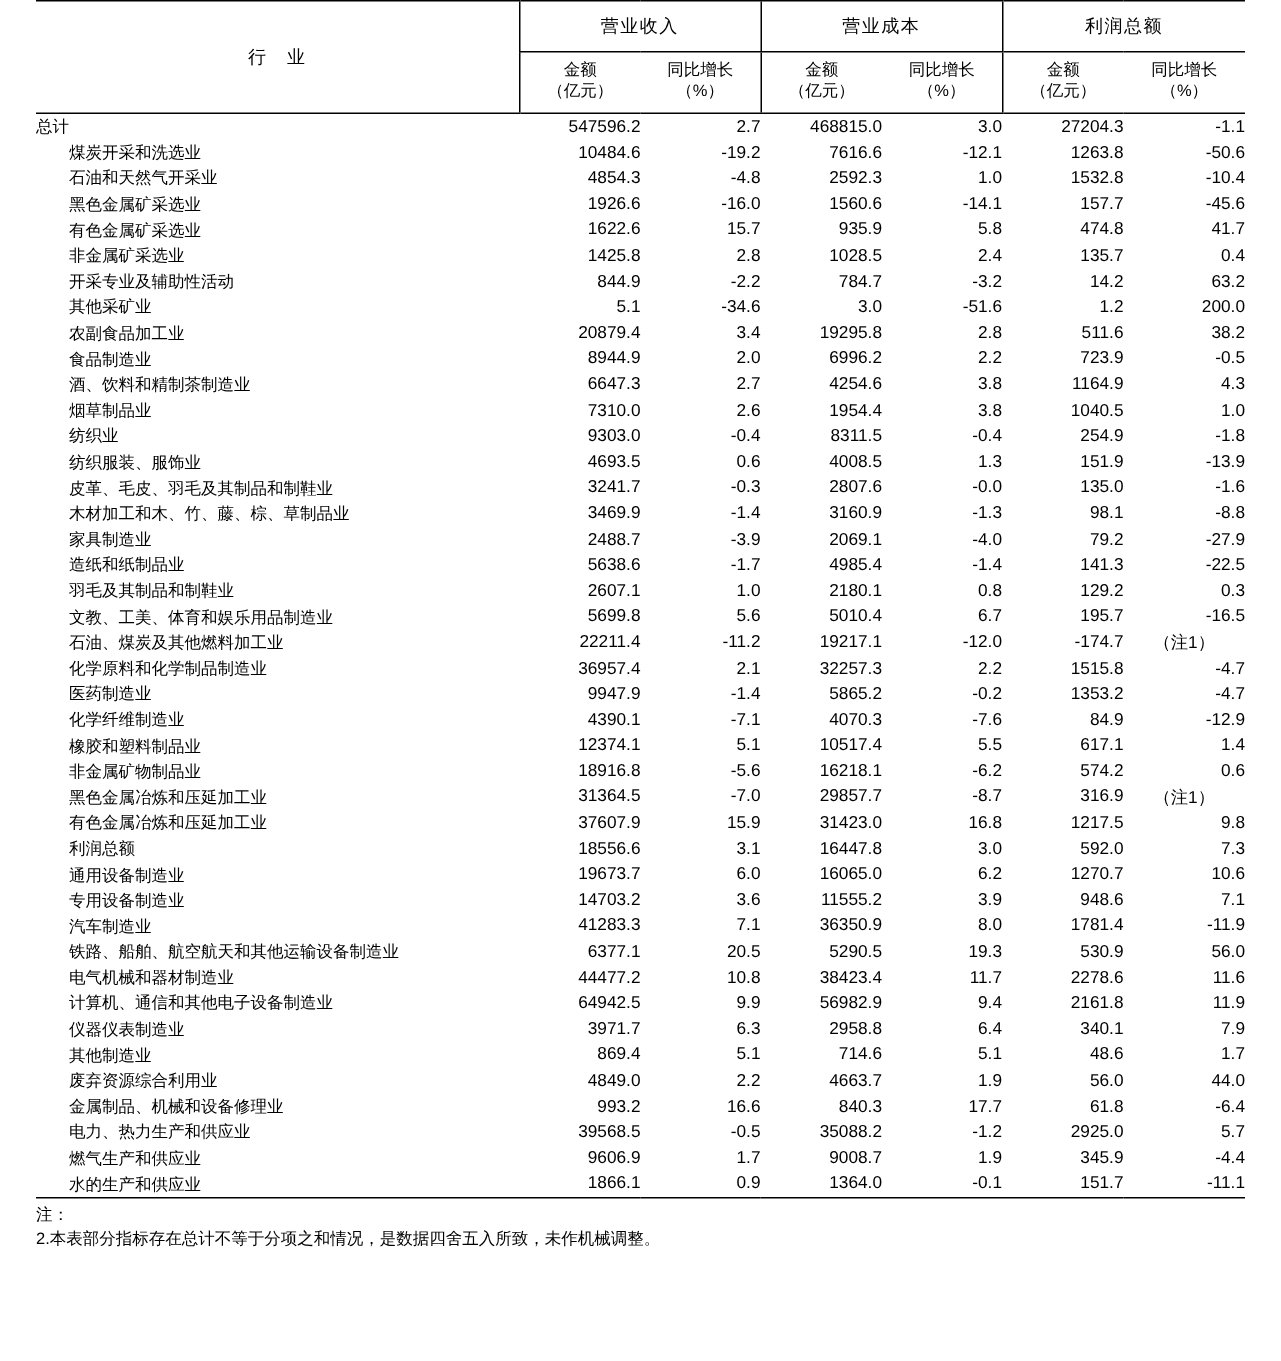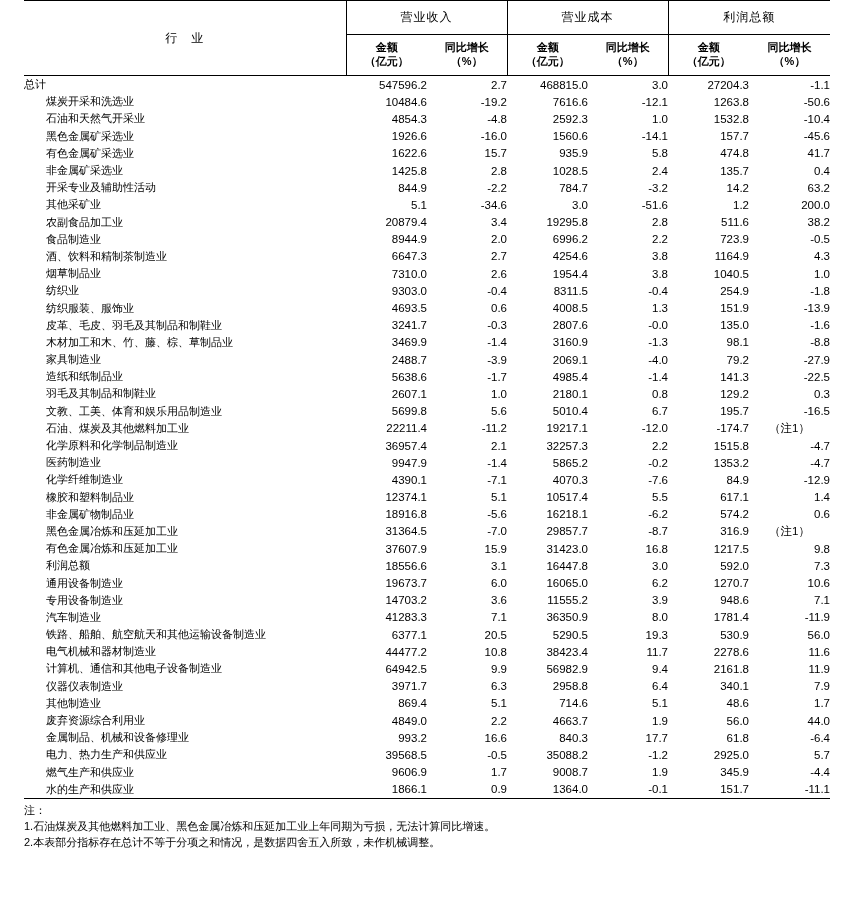--- a/index.html
+++ b/index.html
@@ -58,21 +58,20 @@
   .hdr-group {
     height: 34px;
   }
   .hdr-sub th {
     height: 40px;
     font-size: 11px;
     line-height: 1.25;
     border-bottom: 1.4px solid #000;
     font-family: "Liberation Sans", "DejaVu Sans", sans-serif;
     letter-spacing: 0;
-    font-weight: bold;
   }
   .ind-head {
     font-family: "Liberation Sans", "DejaVu Sans", sans-serif;
     font-size: 12.5px;
     letter-spacing: 6px;
     text-align: center;
     border-bottom: 1.4px solid #000;
   }
   td.ind {
     text-align: left;
@@ -533,17 +532,16 @@
             <td class="num">-0.1</td>
             <td class="num">151.7</td>
             <td class="num">-11.1</td>
           </tr>
         </tbody>
     </table>
   </div>
 
   <div class="notes" id="notes-block">
       <div>注：</div>
-      <div>1.石油煤炭及其他燃料加工业、黑色金属冶炼和压延加工业上年同期为亏损，无法计算同比增速。</div>
       <div>2.本表部分指标存在总计不等于分项之和情况，是数据四舍五入所致，未作机械调整。</div>
     </div>
 
 </div>
 
 </body></html>

